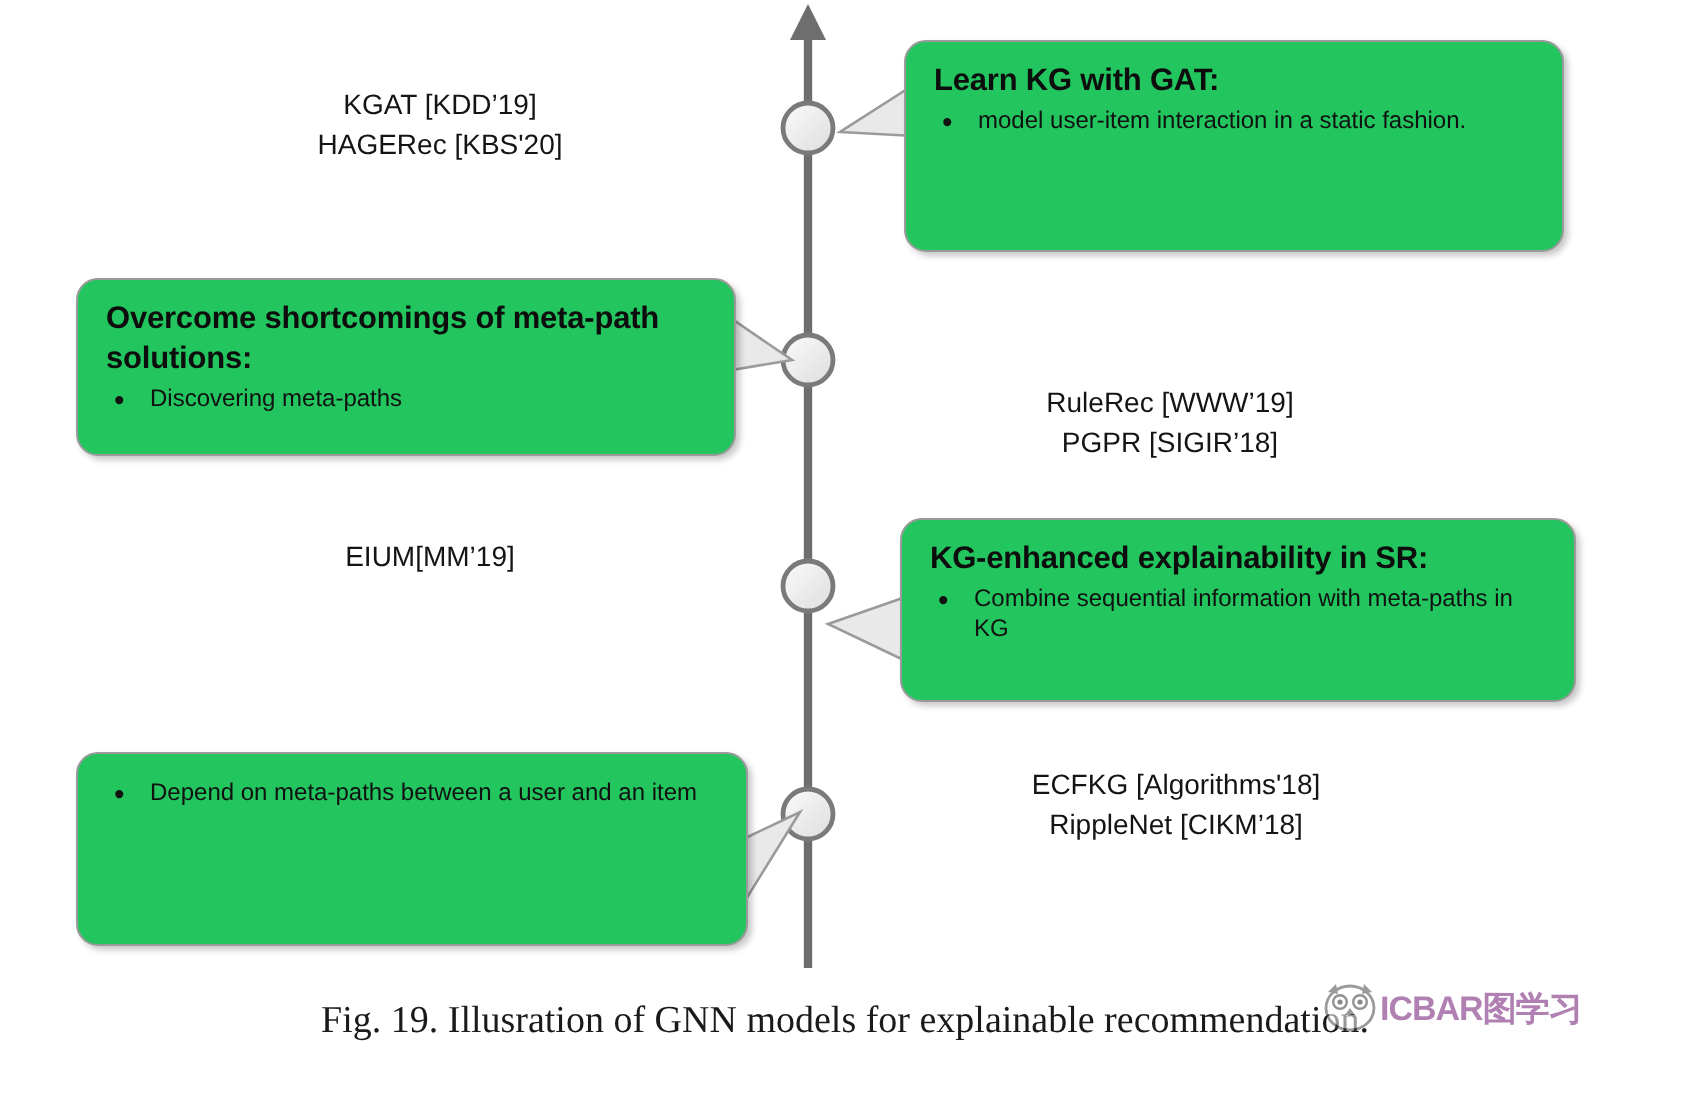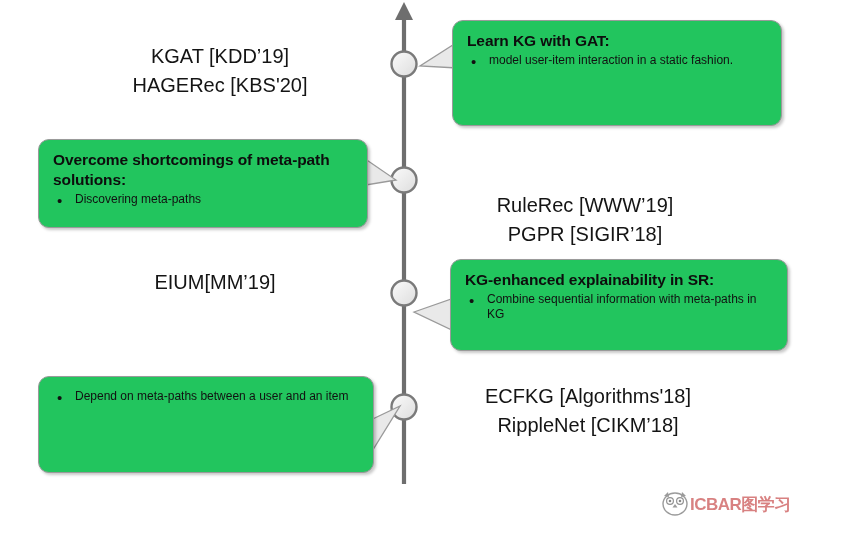--- a/index.html
+++ b/index.html
@@ -74,21 +74,21 @@
   
   .tail-svg {
     position: absolute;
     overflow: visible;
   }
 
   
   .label-group {
     position: absolute;
     text-align: center;
-    font-size: 20px;
+    font-size: 14px;
     line-height: 1.45;
     color: #141414;
     white-space: nowrap;
   }
   .label-group div { white-space: nowrap; }
 
   
   .caption {
     position: absolute;
     left: 0;
@@ -108,21 +108,21 @@
     width: 180px;
     height: 40px;
     opacity: 0.55;
   }
   .watermark .wm-text {
     position: absolute;
     left: 30px;
     top: 6px;
     font-size: 17px;
     font-weight: bold;
-    color: #b91c1c;
+    color: #701a75;
     letter-spacing: -0.5px;
     white-space: nowrap;
   }
   .watermark .wm-mark {
     position: absolute;
     left: 0px;
     top: 2px;
     width: 30px;
     height: 28px;
   }
@@ -201,20 +201,21 @@
 
   <div class="label-group" style="left:70px; top:268px; width:290px;">
     <div>EIUM[MM’19]</div>
   </div>
 
   <div class="label-group" style="left:438px; top:382px; width:300px;">
     <div>ECFKG [Algorithms'18]</div>
     <div>RippleNet [CIKM’18]</div>
   </div>
 
+  <div class="caption">Fig. 19.  Illusration of GNN models for explainable recommendation.</div>
 
   <div class="watermark">
     <svg class="wm-mark" viewBox="0 0 30 28" xmlns="http://www.w3.org/2000/svg">
       <ellipse cx="15" cy="15" rx="12" ry="11" fill="#ffffff" stroke="#4a4a4a" stroke-width="1.4"></ellipse>
       <circle cx="10" cy="12" r="3.4" fill="#ffffff" stroke="#3a3a3a" stroke-width="1.2"></circle>
       <circle cx="20" cy="12" r="3.4" fill="#ffffff" stroke="#3a3a3a" stroke-width="1.2"></circle>
       <circle cx="10" cy="12" r="1.3" fill="#2a2a2a"></circle>
       <circle cx="20" cy="12" r="1.3" fill="#2a2a2a"></circle>
       <polygon points="15,15 12.5,18.5 17.5,18.5" fill="#4a4a4a"></polygon>
       <path d="M4 7 L8 3 L9 8 Z" fill="#4a4a4a"></path>

